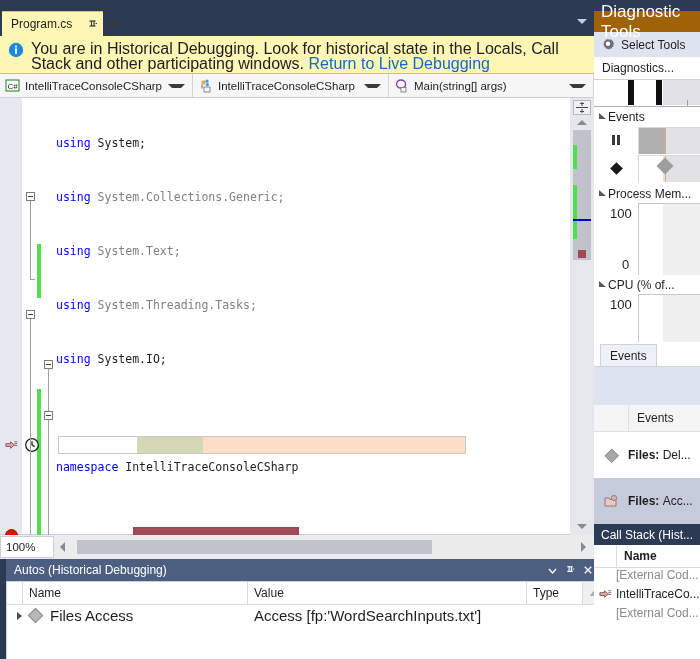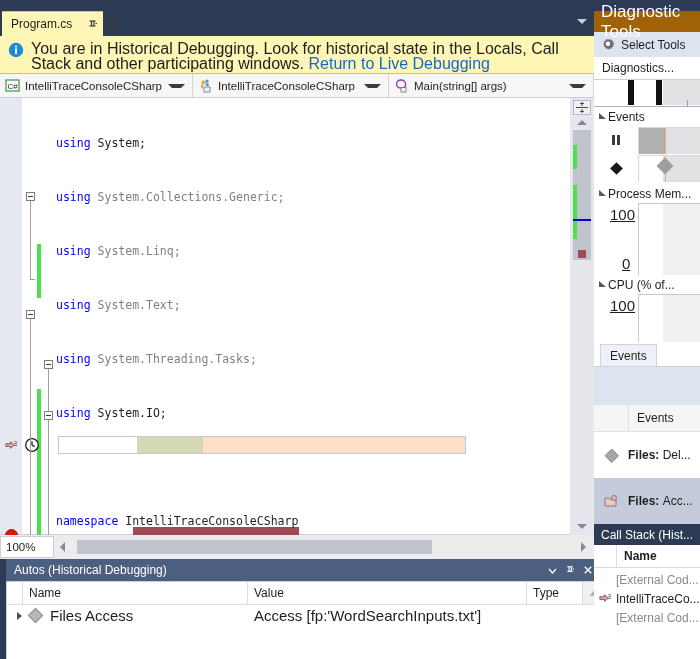--- a/index.html
+++ b/index.html
@@ -204,21 +204,21 @@
 
   .ev-rows{position:relative;height:58px;background:#ffffff;}
   .ev-row{position:relative;height:28px;display:flex;align-items:center;}
   .ev-ico{width:44px;display:flex;align-items:center;justify-content:center;}
   .ev-track{position:relative;flex:1 1 auto;height:26px;background:#fff;border-left:1px solid #d8d8d8;border-top:1px solid #d8d8d8;}
   .ev-track .shade{position:absolute;right:0;top:0;width:37px;height:100%;background:#e2e2e4;}
   .ev-track .fill{position:absolute;left:0;top:0;width:26px;height:100%;background:#b0b0b0;}
   .ev-track .cursor{position:absolute;width:1px;top:0;height:100%;background:#e8a87c;}
 
   .graph{position:relative;background:#ffffff;height:72px;}
-  .gx-label{position:absolute;left:4px;font-size:15px;color:#1e1e1e;text-decoration:underline;}
+  .gx-label{position:absolute;left:4px;font-size:13px;color:#1e1e1e;}
   .gx-plot{position:absolute;left:44px;right:0;top:0;bottom:0;border-left:1px solid #c8c8c8;border-top:1px solid #c8c8c8;background:#ffffff;}
   .gx-plot .shade{position:absolute;right:0;top:0;width:37px;height:100%;background:#f0f0f0;}
 
   .ev-tabs{height:24px;background:#ffffff;display:flex;align-items:flex-end;border-bottom:1px solid #cdd3e0;}
   .ev-tab{
     height:22px;display:flex;align-items:center;padding:0 9px;font-size:12px;
     background:#eef1f7;border:1px solid #cdd3e0;border-bottom:none;box-sizing:border-box;margin-left:6px;
   }
   .ev-filterbar{height:38px;background:#dde3ef;}
   .ev-colhead{height:26px;background:#f5f5f5;display:flex;align-items:center;border-bottom:1px solid #e0e0e0;}
@@ -231,21 +231,21 @@
   .ev-item .tx .dim{font-weight:normal;}
 
   .cs-title{
     height:21px;background:#2d3a53;color:#ffffff;display:flex;align-items:center;
     padding-left:7px;font-size:12px;
   }
   .cs-grid{background:#ffffff;font-size:12px;}
   .cs-head{height:22px;display:flex;align-items:center;border-bottom:1px solid #dcdcdc;}
   .cs-head .sp{width:22px;height:100%;border-right:1px solid #dcdcdc;}
   .cs-head .lbl{padding-left:7px;font-weight:bold;}
-  .cs-row{height:19px;display:flex;align-items:flex-end;}
+  .cs-row{height:19px;display:flex;align-items:flex-start;}
   .cs-row .ic{width:22px;display:flex;align-items:center;justify-content:center;}
   .cs-row .tx{white-space:nowrap;overflow:hidden;}
   .cs-row.dim .tx{color:#8a8a8a;}
   .cs-row.cur .tx{color:#1e1e1e;}
 </style>
 </head>
 <body>
 
 <div class="app">
 
@@ -363,21 +363,20 @@
 
       <div class="cur-line"></div>
       <div class="hl-olive" style="left:137px;top:339px;width:66px;height:16px;"></div>
       <div class="hl-peach" style="left:203px;top:339px;width:262px;height:16px;"></div>
 
       <div class="bp-line" style="left:133px;top:429px;width:166px;height:18px;"></div>
 
       <div class="code-area">
         <div class="ln"><span class="kw">using</span> <span>System;</span></div>
         <div class="ln"><span class="kw">using</span> <span class="gr">System.Collections.Generic;</span></div>
-        <div class="ln"><span class="kw">using</span> <span class="gr">System.Linq;</span></div>
         <div class="ln"><span class="kw">using</span> <span class="gr">System.Text;</span></div>
         <div class="ln"><span class="kw">using</span> <span class="gr">System.Threading.Tasks;</span></div>
         <div class="ln"><span class="kw">using</span> System.IO;</div>
         <div class="ln"></div>
         <div class="ln"><span class="kw">namespace</span> IntelliTraceConsoleCSharp</div>
         
         
         
         
         

